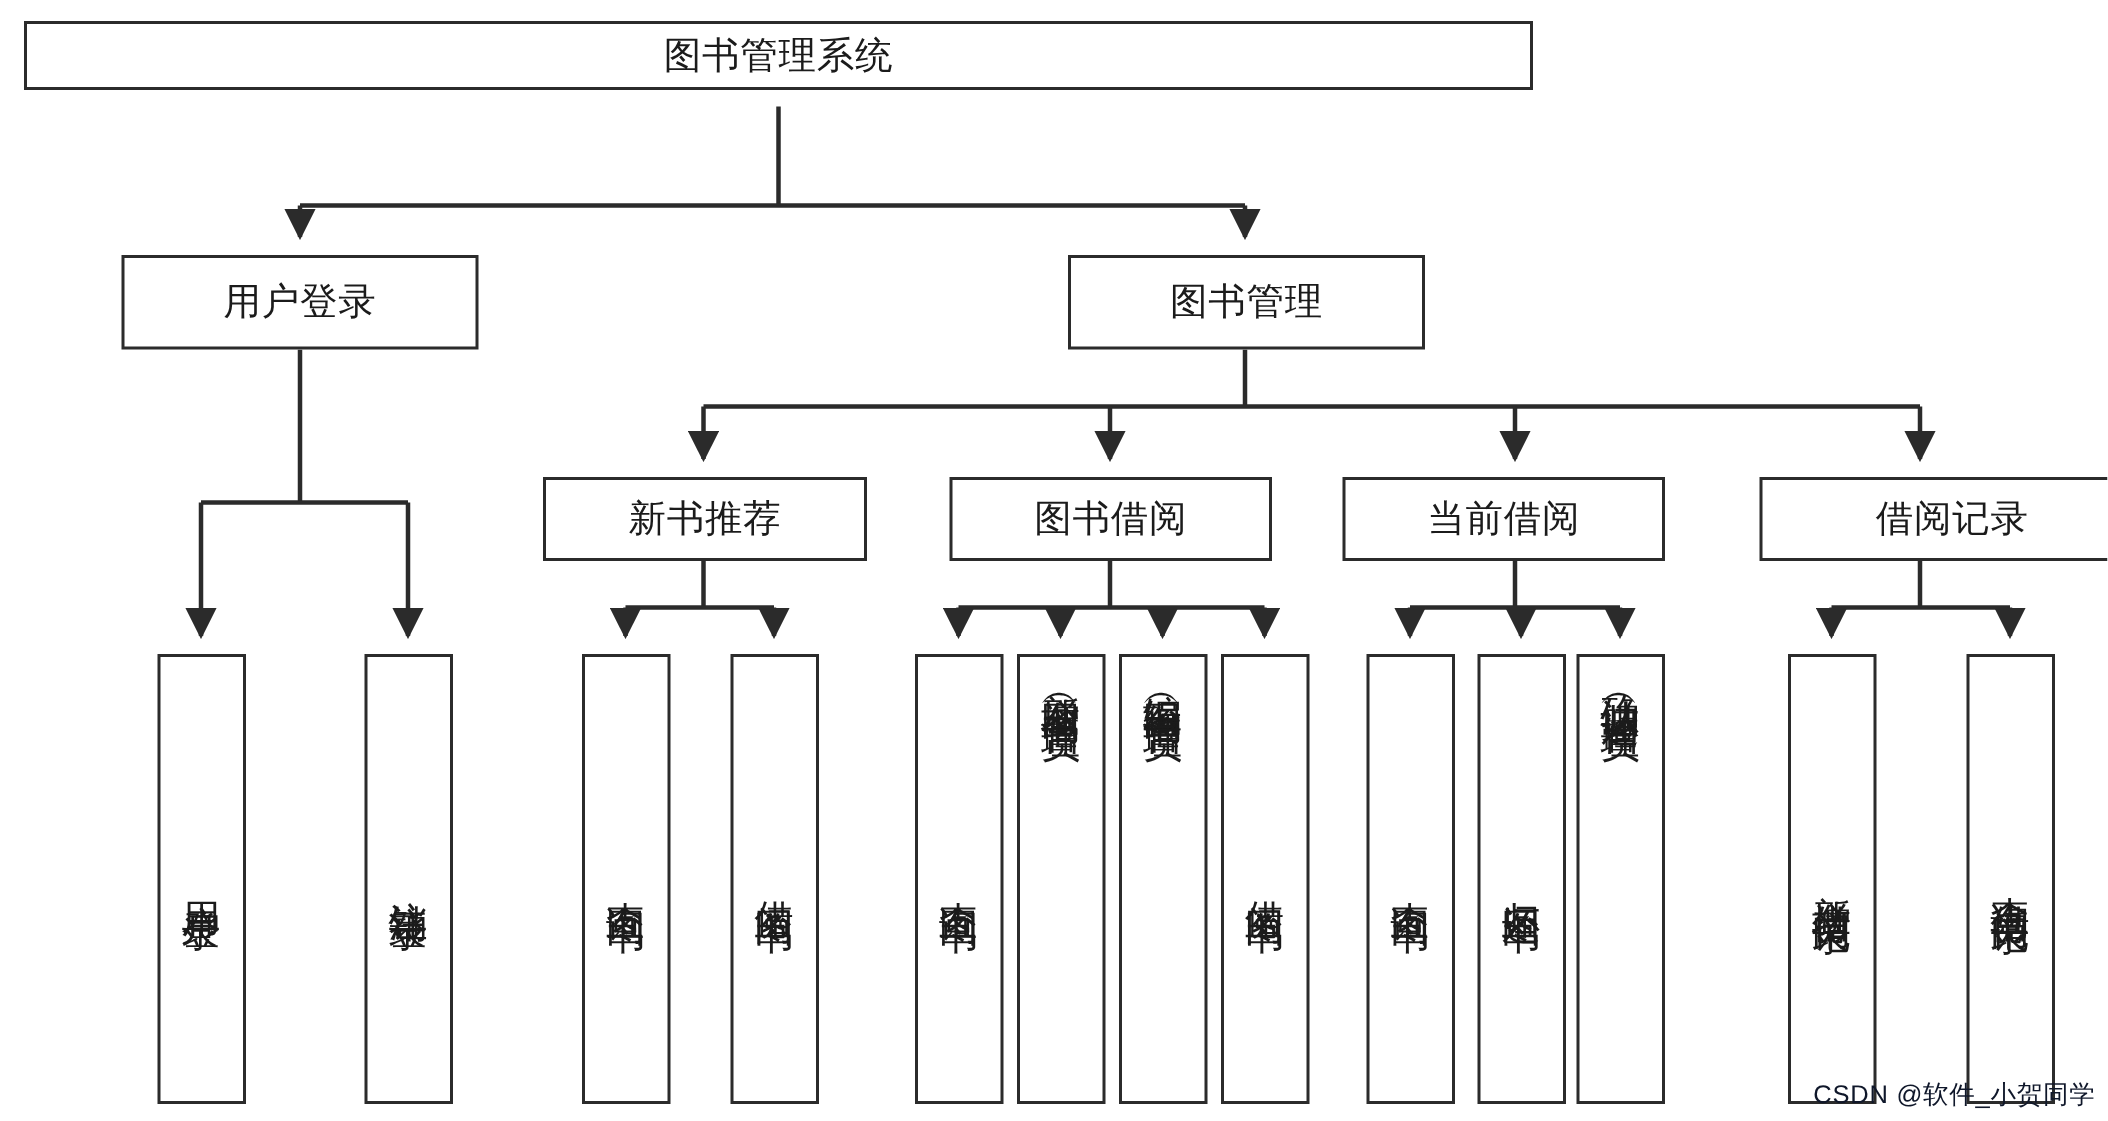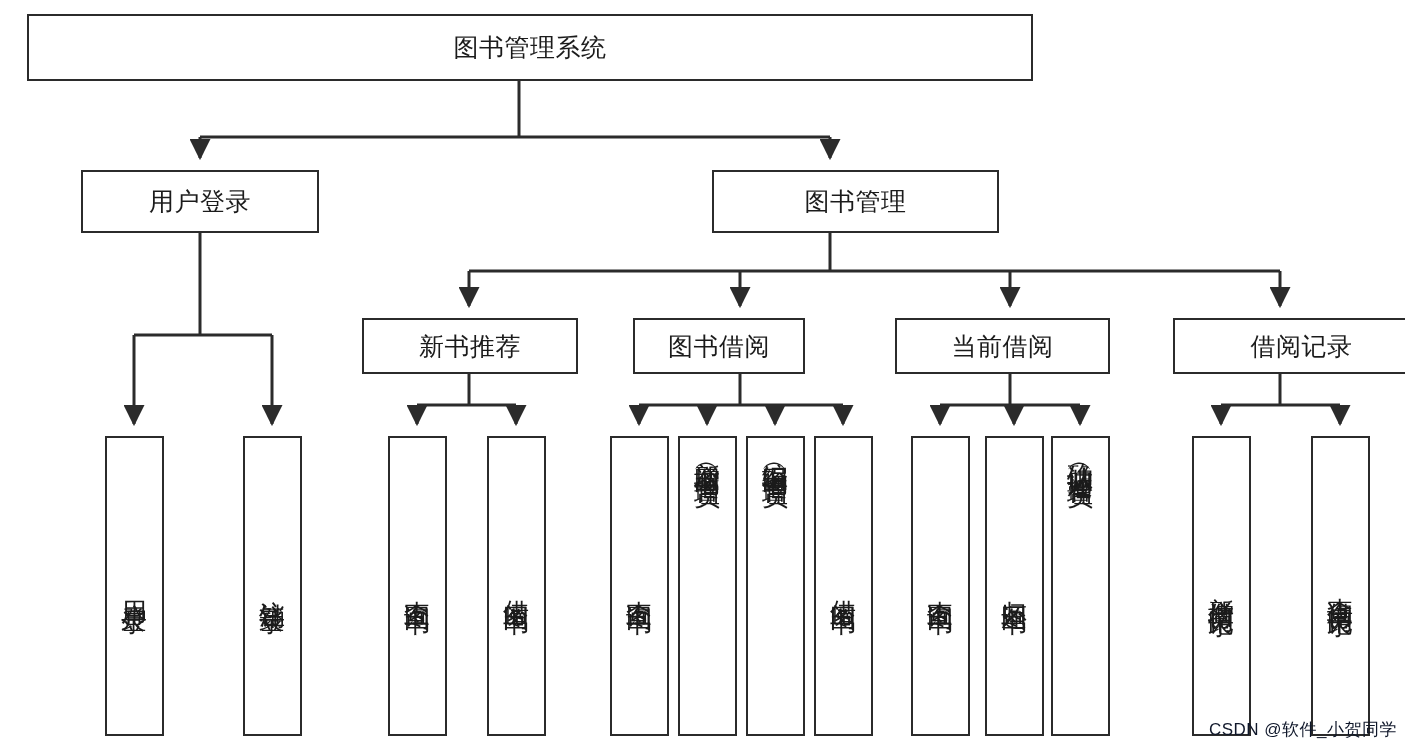--- a/index.html
+++ b/index.html
@@ -116,35 +116,35 @@
       <path d="M 1014 405 L 1014 424" marker-end="url(#arrow)"></path>
       <path d="M 1080 405 L 1080 424" marker-end="url(#arrow)"></path>
 
       <path d="M 1280 374 L 1280 405"></path>
       <path d="M 1221 405 L 1340 405"></path>
       <path d="M 1221 405 L 1221 424" marker-end="url(#arrow)"></path>
       <path d="M 1340 405 L 1340 424" marker-end="url(#arrow)"></path>
     </g>
   </svg>
 
-  <div class="node horizontal" style="left:16px; top:14px; width:1006px; height:67px;margin-left:11px;">
+  <div class="node horizontal" style="left:16px; top:14px; width:1006px; height:46px;">
     <span class="node-label">图书管理系统</span>
   </div>
 
   <div class="node horizontal" style="left:81px; top:170px; width:238px; height:63px;">
     <span class="node-label">用户登录</span>
   </div>
-  <div class="node horizontal" style="left:712px; top:170px; width:287px; height:63px;">
+  <div class="node horizontal" style="left:712px; top:170px; width:238px; height:63px;">
     <span class="node-label">图书管理</span>
   </div>
 
   <div class="node horizontal" style="left:362px; top:318px; width:216px; height:56px;">
     <span class="node-label">新书推荐</span>
   </div>
-  <div class="node horizontal" style="left:633px; top:318px; width:172px; height:56px;">
+  <div class="node horizontal" style="left:633px; top:318px; width:215px; height:56px;">
     <span class="node-label">图书借阅</span>
   </div>
   <div class="node horizontal" style="left:895px; top:318px; width:215px; height:56px;">
     <span class="node-label">当前借阅</span>
   </div>
   <div class="node horizontal" style="left:1173px; top:318px; width:257px; height:56px;">
     <span class="node-label">借阅记录</span>
   </div>
 
   <div class="node vertical center-text" style="left:105px; top:436px; width:59px; height:300px;">

